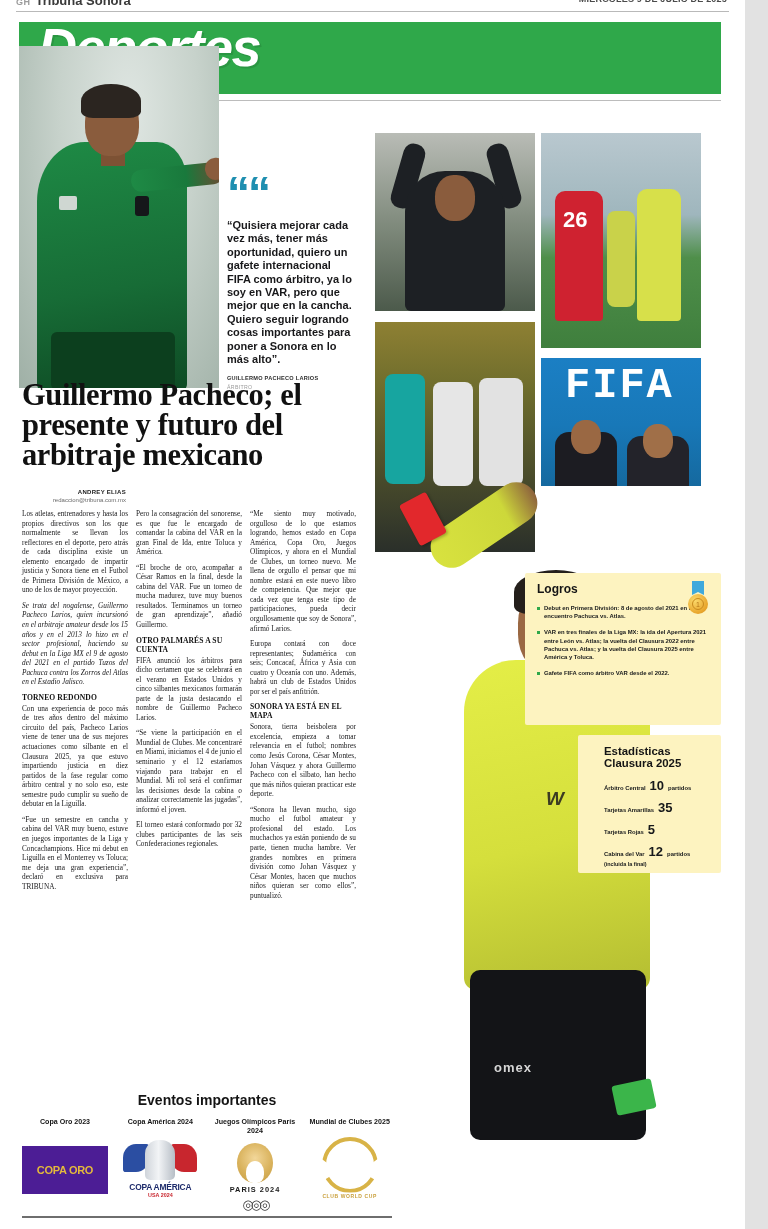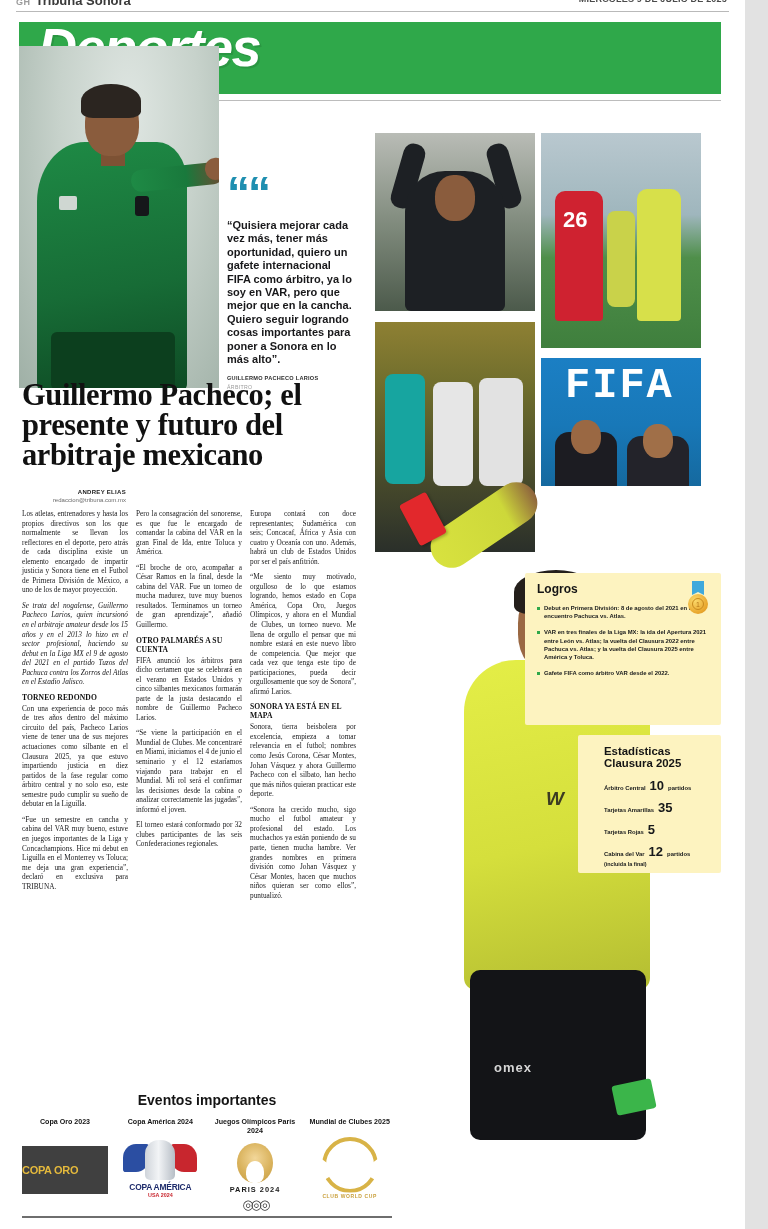--- a/index.html
+++ b/index.html
@@ -346,22 +346,22 @@
     width: 86px; text-align:center;
   }
   .event-label {
     font-family:"Liberation Sans",sans-serif; font-weight:bold;
     font-size: 7.1px; line-height: 8.6px; color:#151515; margin-bottom: 6px;
   }
   .event-logo {
     height: 74px; display:flex; align-items:center; justify-content:center;
   }
   .logo-copaoro {
-    width: 86px; height: 48px; background:#404040;
-    display:flex; align-items:center; justify-content:flex-start;
+    width: 86px; height: 48px; background:#4c1d95;
+    display:flex; align-items:center; justify-content:center;
   }
   .logo-copaoro .txt {
     font-family:"Liberation Sans",sans-serif; font-weight:bold;
     font-size: 11px; color:#e4b93c; letter-spacing:-.3px;
   }
   .logo-copaamerica {
     width: 78px; height: 72px; position:relative;
   }
   .ca-trophy {
     position:absolute; left:24px; top:6px; width:30px; height:40px;
@@ -513,25 +513,25 @@
     </div>
   <div class="col col-2">
       <p>Pero la consagración del sonorense, es que fue le encargado de comandar la cabina del VAR en la gran Final de Ida, entre Toluca y América.</p>
       <p>“El broche de oro, acompañar a César Ramos en la final, desde la cabina del VAR. Fue un torneo de mucha madurez, tuve muy buenos resultados. Terminamos un torneo de gran aprendizaje”, añadió Guillermo.</p>
       <h3>OTRO PALMARÉS A SU CUENTA</h3>
       <p>FIFA anunció los árbitros para dicho certamen que se celebrará en el verano en Estados Unidos y cinco silbantes mexicanos formarán parte de la justa destacando el nombre de Guillermo Pacheco Larios.</p>
       <p>“Se viene la participación en el Mundial de Clubes. Me concentraré en Miami, iniciamos el 4 de junio el seminario y el 12 estaríamos viajando para trabajar en el Mundial. Mi rol será el confirmar las decisiones desde la cabina o analizar correctamente las jugadas”, informó el joven.</p>
       <p>El torneo estará conformado por 32 clubes participantes de las seis Confederaciones regionales.</p>
     </div>
   <div class="col col-3">
+      <p>“Me siento muy motivado, orgulloso de lo que estamos logrando, hemos estado en Copa América, Copa Oro, Juegos Olímpicos, y ahora en el Mundial de Clubes, un torneo nuevo. Me llena de orgullo el pensar que mi nombre estará en este nuevo libro de competencia. Que mejor que cada vez que tenga este tipo de participaciones, pueda decir orgullosamente que soy de Sonora”, afirmó Larios.</p>
       <p>Europa contará con doce representantes; Sudamérica con seis; Concacaf, África y Asia con cuatro y Oceanía con uno. Además, habrá un club de Estados Unidos por ser el país anfitrión.</p>
-      <p>“Me siento muy motivado, orgulloso de lo que estamos logrando, hemos estado en Copa América, Copa Oro, Juegos Olímpicos, y ahora en el Mundial de Clubes, un torneo nuevo. Me llena de orgullo el pensar que mi nombre estará en este nuevo libro de competencia. Que mejor que cada vez que tenga este tipo de participaciones, pueda decir orgullosamente que soy de Sonora”, afirmó Larios.</p>
       <h3>SONORA YA ESTÁ EN EL MAPA</h3>
       <p>Sonora, tierra beisbolera por excelencia, empieza a tomar relevancia en el futbol; nombres como Jesús Corona, César Montes, Johan Vásquez y ahora Guillermo Pacheco con el silbato, han hecho que más niños quieran practicar este deporte.</p>
-      <p>“Sonora ha crecido mucho, sigo mucho el futbol amateur y profesional del estado. Los muchachos ya están poniendo de su parte, tienen mucha hambre. Ver grandes nombres en primera división como Johan Vásquez y César Montes, hacen que muchos niños quieran ser como ellos”, puntualizó.</p>
+      <p>“Sonora ha llevan mucho, sigo mucho el futbol amateur y profesional del estado. Los muchachos ya están poniendo de su parte, tienen mucha hambre. Ver grandes nombres en primera división como Johan Vásquez y César Montes, hacen que muchos niños quieran ser como ellos”, puntualizó.</p>
     </div>
 
   <div class="infobox box-logros">
     <div class="box-title">Logros</div>
     <ul class="bullet-list">
         <li>Debut en Primera División: 8 de agosto del 2021 en el encuentro Pachuca vs. Atlas.</li>
         <li>VAR en tres finales de la Liga MX: la ida del Apertura 2021 entre León vs. Atlas; la vuelta del Clausura 2022 entre Pachuca vs. Atlas; y la vuelta del Clausura 2025 entre América y Toluca.</li>
         <li>Gafete FIFA como árbitro VAR desde el 2022.</li>
       </ul>
     <div class="medal">

